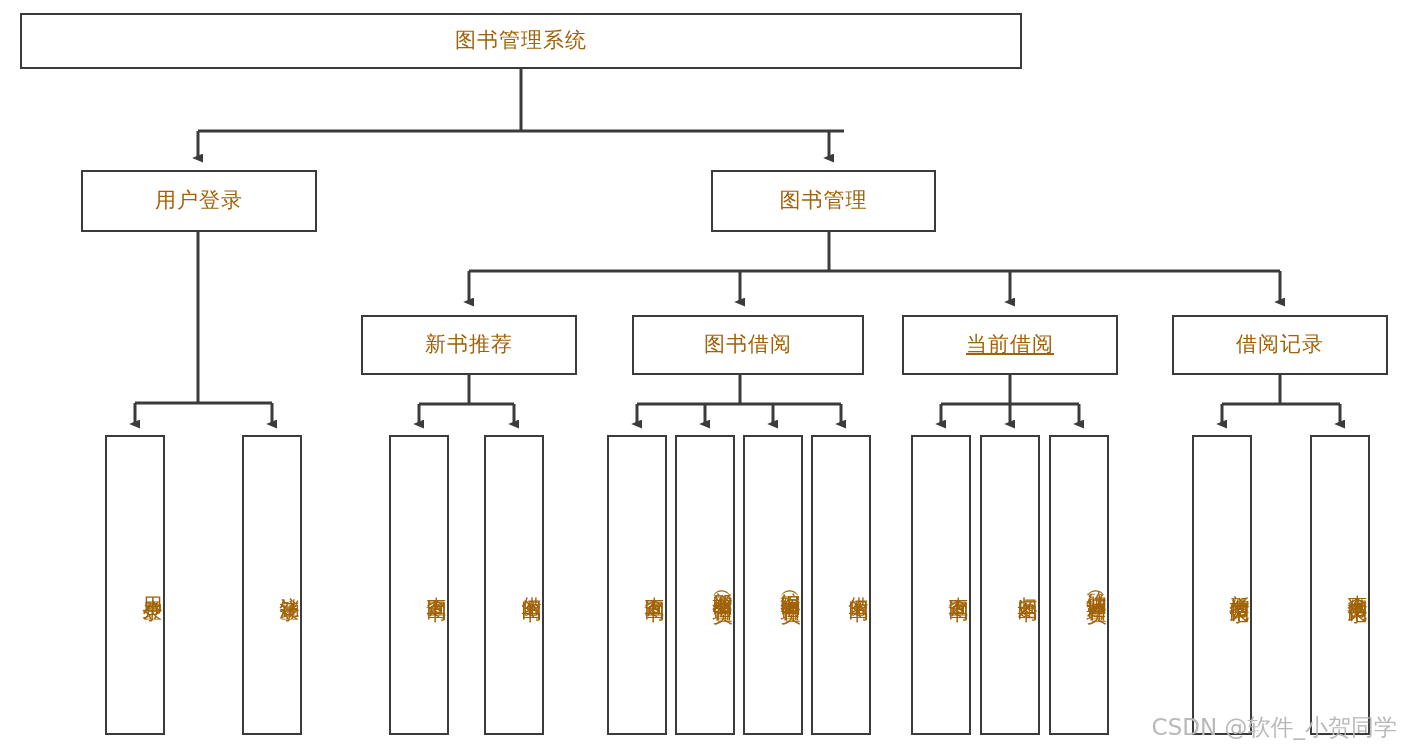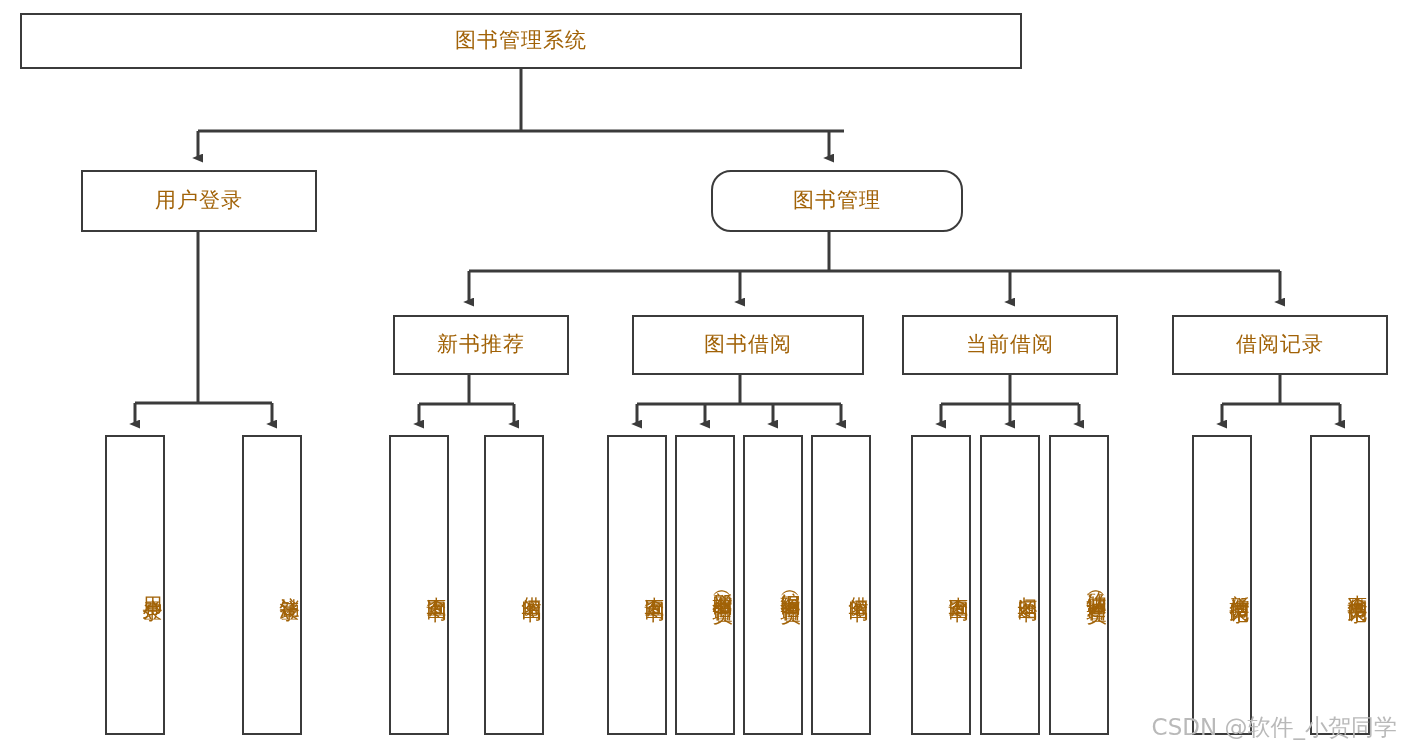--- a/index.html
+++ b/index.html
@@ -111,25 +111,25 @@
       <path d="M1280,375 L1280,404"></path>
       <path d="M1222,404 L1340,404"></path>
       <path d="M1222,404 L1222,424" marker-end="url(#arrow)"></path>
       <path d="M1340,404 L1340,424" marker-end="url(#arrow)"></path>
     </g>
   </svg>
 
   <div class="node h root" style="left:20px;top:13px;width:1002px;height:56px;">图书管理系统</div>
 
   <div class="node h" style="left:81px;top:170px;width:236px;height:62px;">用户登录</div>
-  <div class="node h" style="left:711px;top:170px;width:252px;height:62px;border-radius:20px;">图书管理</div>
+  <div class="node h" style="left:711px;top:170px;width:225px;height:62px;">图书管理</div>
 
-  <div class="node h" style="left:361px;top:315px;width:176px;height:60px;margin-left:32px;">新书推荐</div>
+  <div class="node h" style="left:361px;top:315px;width:216px;height:60px;">新书推荐</div>
   <div class="node h" style="left:632px;top:315px;width:232px;height:60px;">图书借阅</div>
-  <div class="node h" style="left:902px;top:315px;width:216px;height:60px;">当前借阅</div>
+  <div class="node h" style="left:902px;top:315px;width:216px;height:60px;text-decoration:underline;">当前借阅</div>
   <div class="node h" style="left:1172px;top:315px;width:216px;height:60px;">借阅记录</div>
 
   <div class="node v" style="left:105px;top:435px;width:60px;height:300px;">用户登录</div>
   <div class="node v" style="left:242px;top:435px;width:60px;height:300px;">注销登录</div>
 
   <div class="node v" style="left:389px;top:435px;width:60px;height:300px;">查询图书</div>
   <div class="node v" style="left:484px;top:435px;width:60px;height:300px;">借阅图书</div>
 
   <div class="node v" style="left:607px;top:435px;width:60px;height:300px;">查询图书</div>
   <div class="node v" style="left:675px;top:435px;width:60px;height:300px;">新增图书（管理员）</div>

